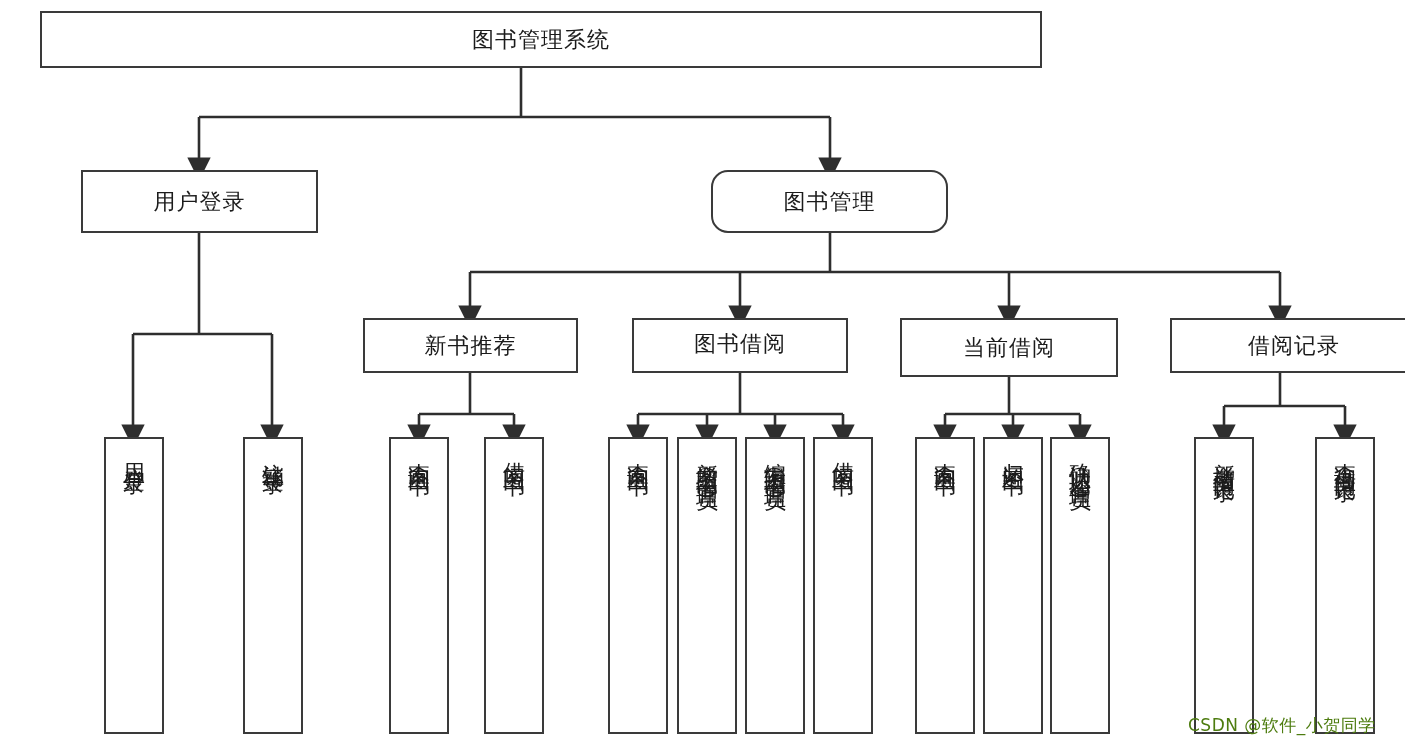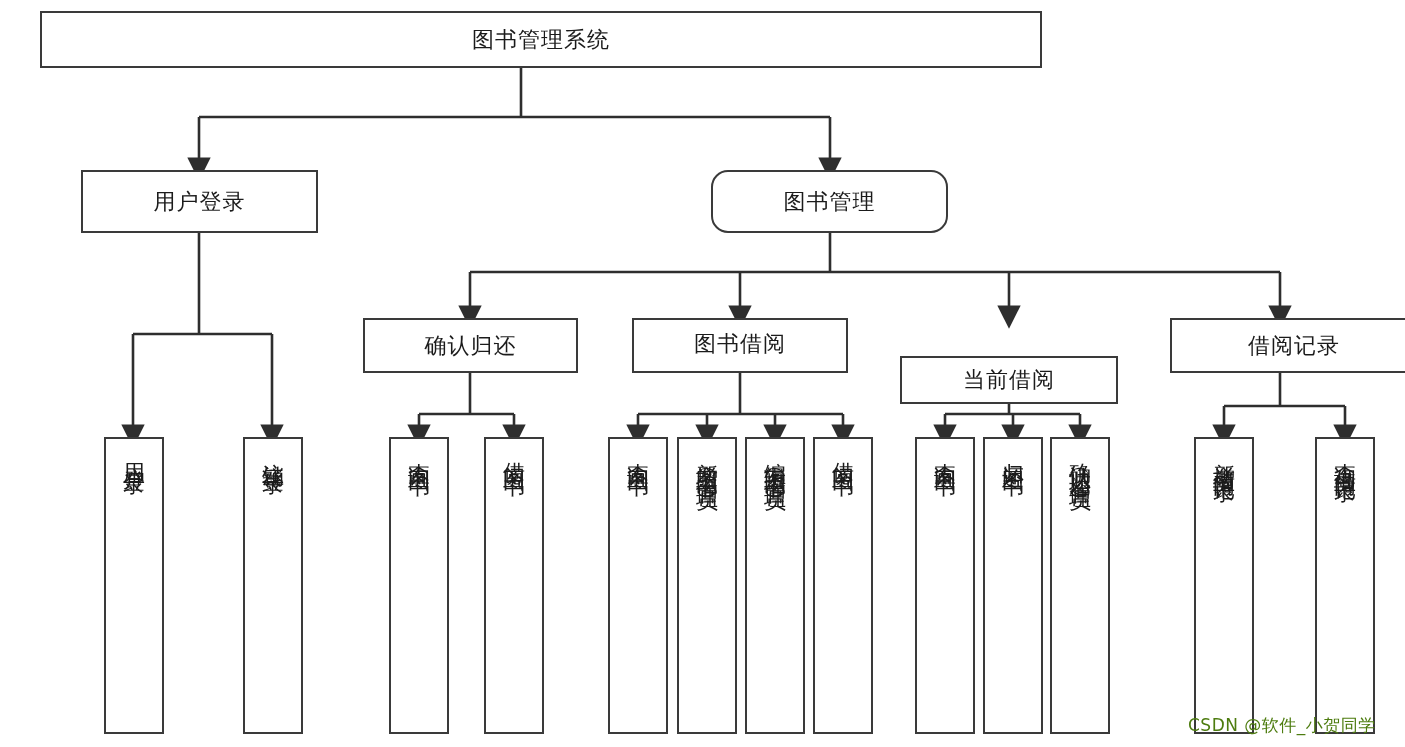--- a/index.html
+++ b/index.html
@@ -110,26 +110,26 @@
   </div>
 
   <div class="node horiz" style="left:81px;top:170px;width:237px;height:63px;">
     <span class="lbl">用户登录</span>
   </div>
   <div class="node horiz" style="left:711px;top:170px;width:237px;height:63px;border-radius:17px;">
     <span class="lbl">图书管理</span>
   </div>
 
   <div class="node horiz" style="left:363px;top:318px;width:215px;height:55px;">
-    <span class="lbl">确认归还</span>
+    <span class="lbl">新书推荐</span>
   </div>
   <div class="node horiz" style="left:632px;top:318px;width:216px;height:55px;font-family:Liberation Mono, monospace;">
     <span class="lbl">图书借阅</span>
   </div>
-  <div class="node horiz" style="left:900px;top:318px;width:218px;height:48px;margin-top:38px;">
+  <div class="node horiz" style="left:900px;top:318px;width:218px;height:59px;">
     <span class="lbl">当前借阅</span>
   </div>
   <div class="node horiz" style="left:1170px;top:318px;width:248px;height:55px;">
     <span class="lbl">借阅记录</span>
   </div>
 
   <div class="node vert" style="left:104px;top:437px;width:60px;height:297px;">
     <span class="lbl">用户登录</span>
   </div>
   <div class="node vert" style="left:243px;top:437px;width:60px;height:297px;">

